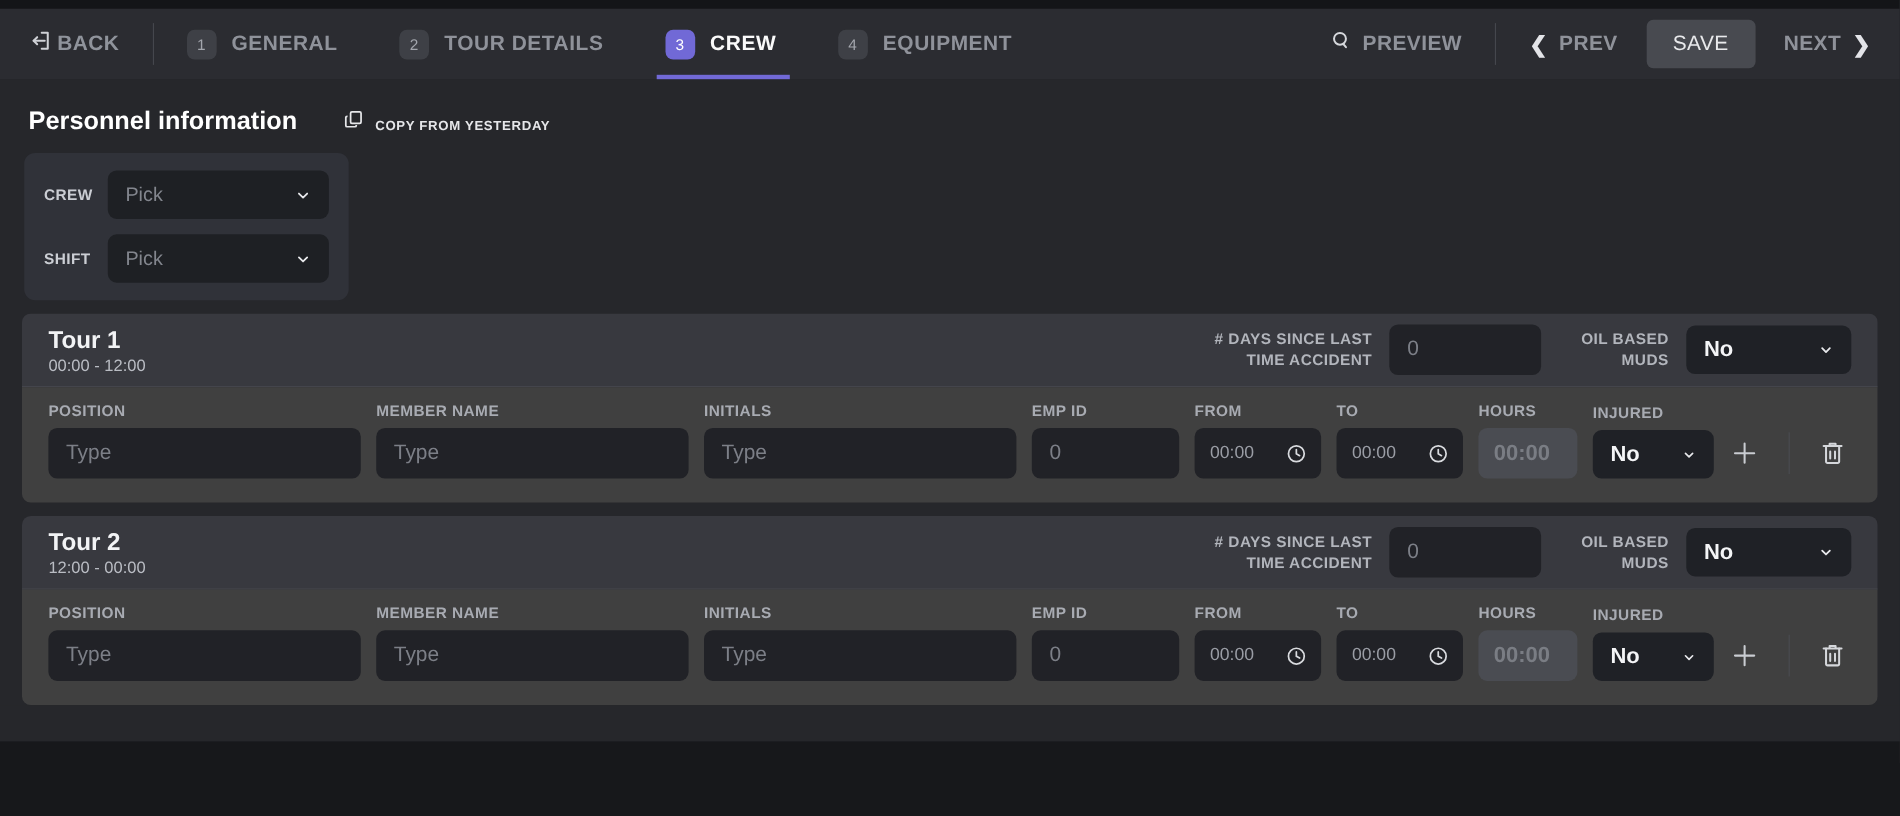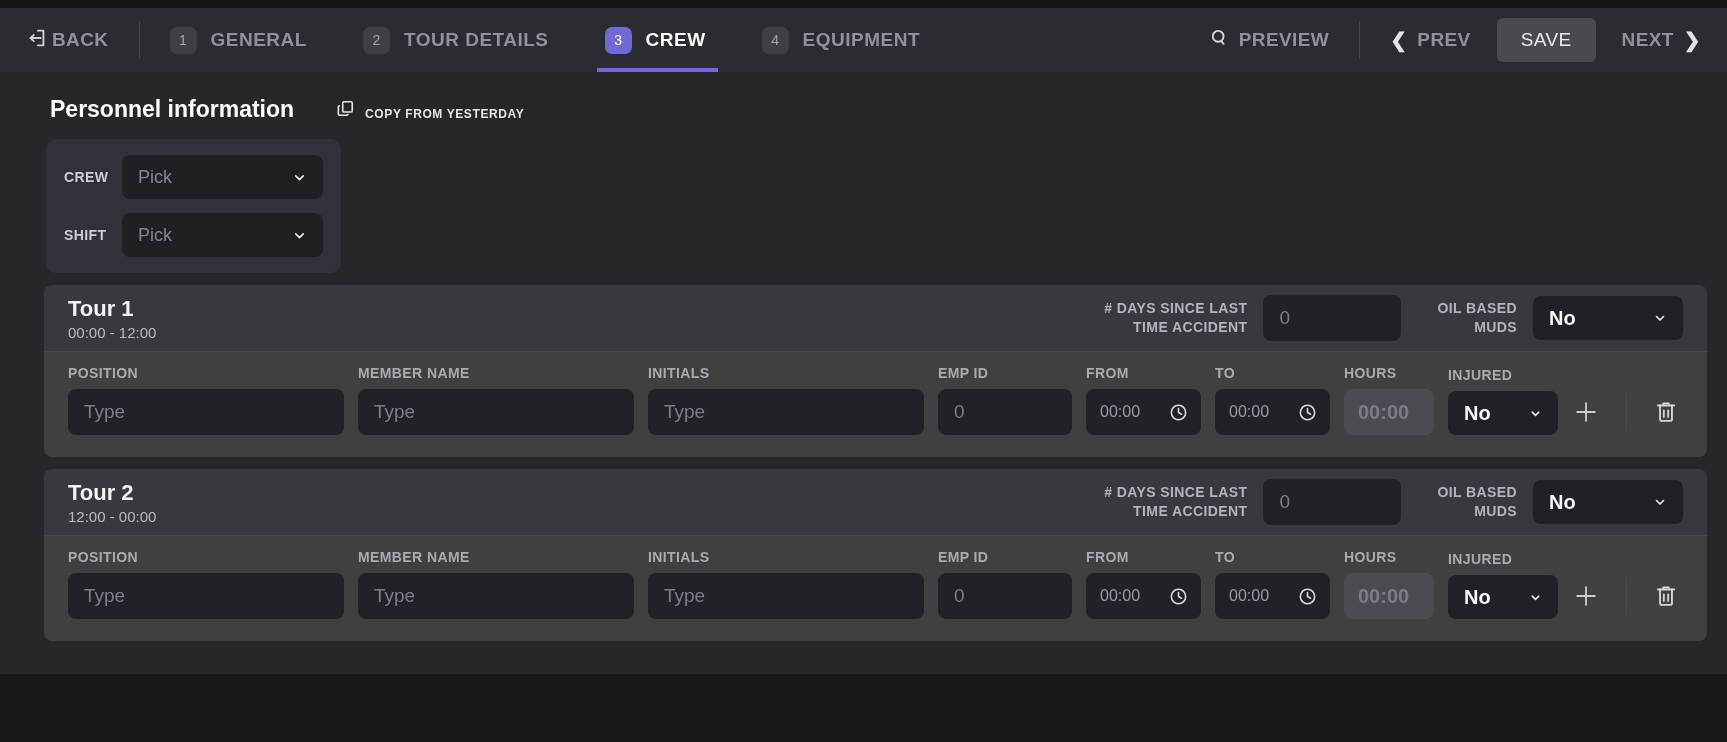--- a/index.html
+++ b/index.html
@@ -19,21 +19,21 @@
   .step.active .step-badge { background:#7169d6; color:#fff; }
   .step.active .step-label { color:#fafafa; }
   .step.active::after { content:""; position:absolute; left:-8px; right:-12px; bottom:0; height:4px; background:#7169d6; }
   .tb-spacer { flex:1; }
   .tb-action { display:flex; align-items:center; gap:10px; color:#8f929a; font-size:19px; font-weight:bold; letter-spacing:.4px; cursor:pointer; }
   .tb-action svg { stroke:#d6d8dc; }
   .chev-glyph { color:#e3e4e8; font-size:20px; font-weight:bold; }
   .btn-save { background:#484a50; border:none; border-radius:6px; color:#e9eaec; font-family:inherit; font-size:19px; letter-spacing:.4px; padding:11px 24px; margin:0 26px 0 26px; cursor:pointer; }
 
   
-  .main { background:#26272b;padding-left:24px; }
+  .main { background:#26272b; }
   .page-head { display:flex; align-items:center; gap:42px; padding:24px 26px 0 26px; }
   .page-title { color:#fff; font-size:23px; font-weight:bold; }
   .copy-btn { display:flex; align-items:flex-end; gap:10px; color:#e6e7ea; font-size:12px; font-weight:bold; letter-spacing:.6px; cursor:pointer; }
   .copy-btn svg { stroke:#e6e7ea; }
 
   
   .crew-panel { margin:16px 0 0 22px; width:295px; background:#303239; border-radius:10px; padding:16px 18px; display:flex; flex-direction:column; gap:14px; }
   .cp-row { display:flex; align-items:center; }
   .cp-label { width:58px; color:#cbced4; font-size:14px; font-weight:bold; letter-spacing:.4px; }
   .select { background:#1e2024; border-radius:8px; height:44px; display:flex; align-items:center; justify-content:space-between; padding:0 16px; cursor:pointer; }

